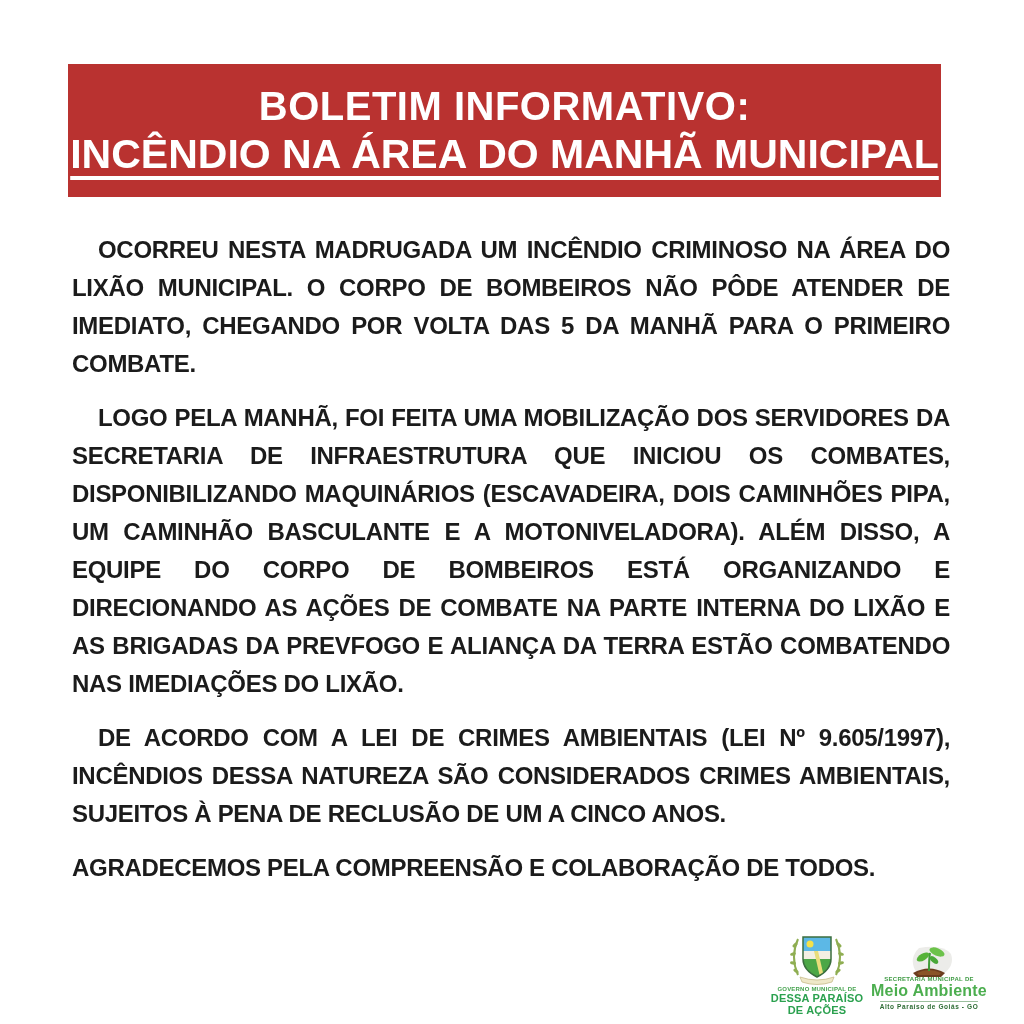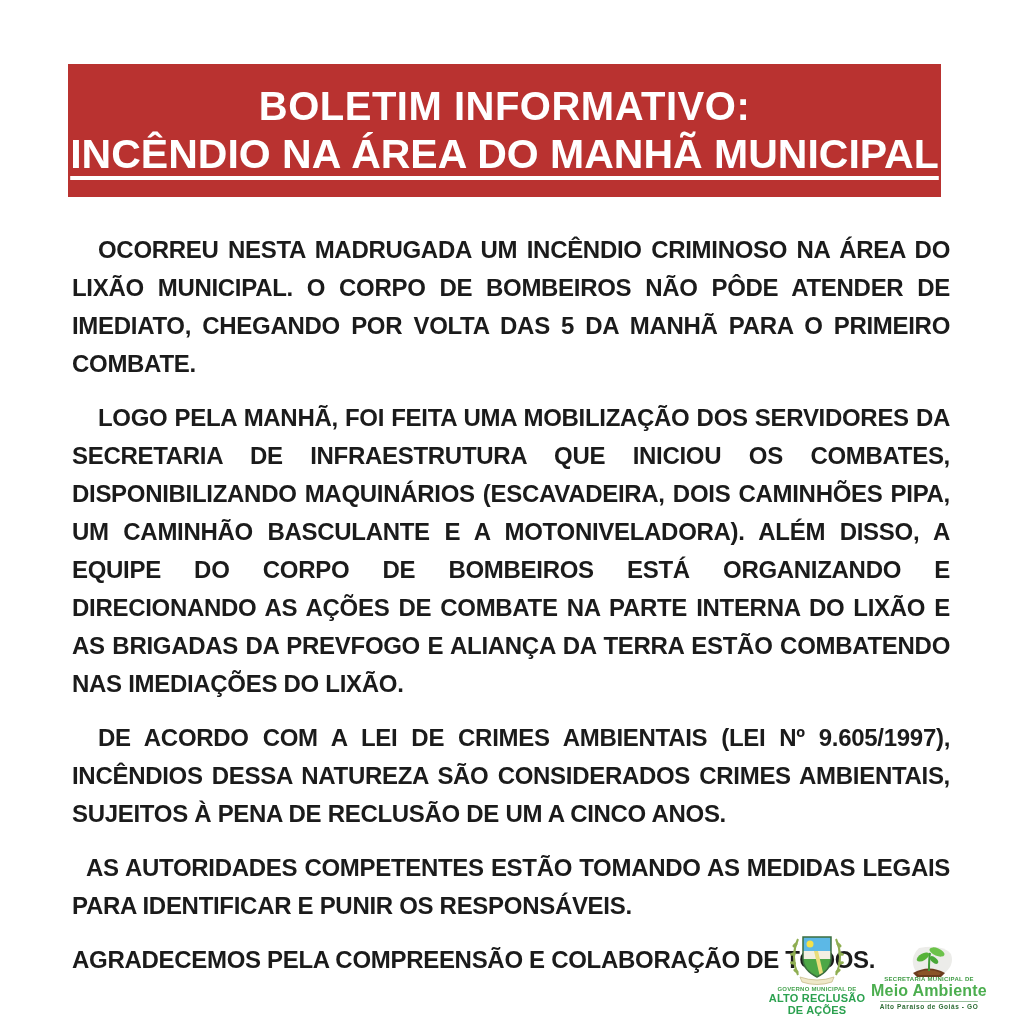--- a/index.html
+++ b/index.html
@@ -53,21 +53,20 @@
 
   <div class="banner">
     <div class="banner-line1">BOLETIM INFORMATIVO:</div>
     <div class="banner-line2">INCÊNDIO NA ÁREA DO MANHÃ MUNICIPAL</div>
   </div>
 
   <div class="body-text">
     <p class="ind">OCORREU NESTA MADRUGADA UM INCÊNDIO CRIMINOSO NA ÁREA DO LIXÃO MUNICIPAL.  O CORPO DE BOMBEIROS NÃO PÔDE ATENDER DE IMEDIATO, CHEGANDO POR VOLTA DAS 5 DA MANHÃ PARA O PRIMEIRO COMBATE.</p>
     <p class="ind">LOGO PELA MANHÃ, FOI FEITA UMA MOBILIZAÇÃO DOS SERVIDORES DA SECRETARIA DE INFRAESTRUTURA QUE INICIOU OS COMBATES, DISPONIBILIZANDO MAQUINÁRIOS (ESCAVADEIRA, DOIS CAMINHÕES PIPA, UM CAMINHÃO BASCULANTE E A MOTONIVELADORA). ALÉM DISSO, A EQUIPE DO CORPO DE BOMBEIROS ESTÁ ORGANIZANDO E DIRECIONANDO AS AÇÕES DE COMBATE NA PARTE INTERNA DO LIXÃO E AS BRIGADAS DA PREVFOGO E ALIANÇA DA TERRA ESTÃO COMBATENDO NAS IMEDIAÇÕES DO LIXÃO.</p>
     <p class="ind">DE ACORDO COM A LEI DE CRIMES AMBIENTAIS (LEI Nº 9.605/1997), INCÊNDIOS DESSA NATUREZA SÃO CONSIDERADOS CRIMES AMBIENTAIS, SUJEITOS À PENA DE RECLUSÃO DE UM A CINCO ANOS.</p>
-    <p class="ind-sm">AS AUTORIDADES COMPETENTES ESTÃO TOMANDO AS MEDIDAS LEGAIS PARA IDENTIFICAR E PUNIR OS RESPONSÁVEIS.</p>
     <p class="last">AGRADECEMOS PELA COMPREENSÃO E COLABORAÇÃO DE TODOS.</p>
   </div>
 
   <div class="logos">
 
     <div class="logo crest">
       <svg width="66" height="52" viewBox="0 0 66 52">
 
         <path d="M14,6 Q6,24 14,42" fill="none" stroke="#8fae52" stroke-width="2"></path>
         <ellipse cx="11" cy="12" rx="3" ry="1.6" fill="#8fae52" transform="rotate(-40 11 12)"></ellipse>
@@ -90,21 +89,21 @@
             <rect x="19" y="26" width="28" height="18" fill="#4ca746"></rect>
             <path d="M30,18 L36,44 L40,44 L34,18 Z" fill="#e9dd7a"></path>
             <circle cx="26" cy="11" r="3.5" fill="#f5e14a"></circle>
           </g>
           <path d="M19,4 H47 V26 Q47,37 33,44 Q19,37 19,26 Z" fill="none" stroke="#3b6e3e" stroke-width="1.5"></path>
         </g>
 
         <path d="M16,44 Q33,50 50,44 L48,49 Q33,54 18,49 Z" fill="#efe8c8" stroke="#c8bd8b" stroke-width="0.8"></path>
       </svg>
       <div class="crest-top">GOVERNO MUNICIPAL DE</div>
-      <div class="crest-name">ALTO RECLUSÃO</div>
+      <div class="crest-name">DESSA PARAÍSO</div>
       <div class="crest-name">DE AÇÕES</div>
     </div>
 
     <div class="logo ma">
       <svg width="60" height="36" viewBox="0 0 60 36">
 
         <path d="M20,4 Q44,0 52,10 Q56,22 44,30 Q26,34 16,26 Q10,14 20,4 Z" fill="#ecece9"></path>
 
         <path d="M14,29 Q30,20 46,29 L42,33 H18 Z" fill="#6b3c1e"></path>
         <path d="M18,29 Q30,23 42,29 L40,31 H20 Z" fill="#8a5427"></path>

